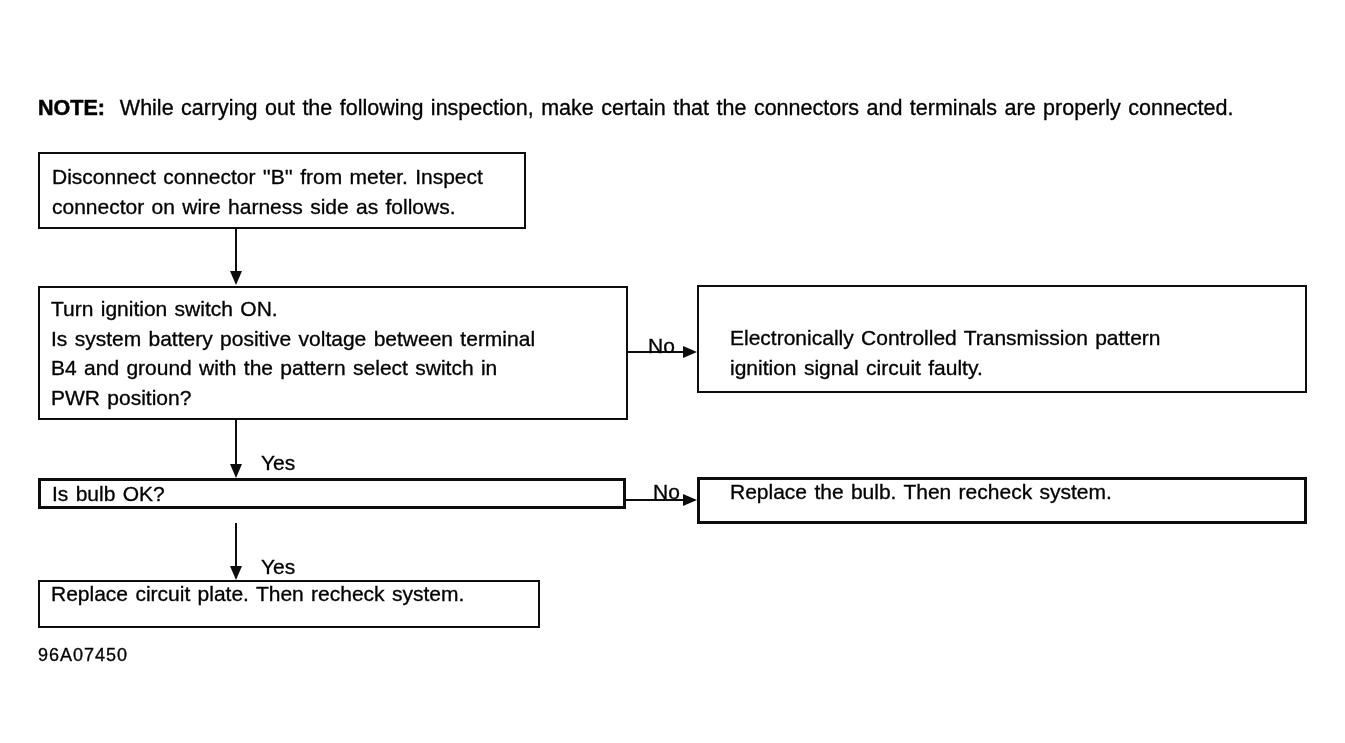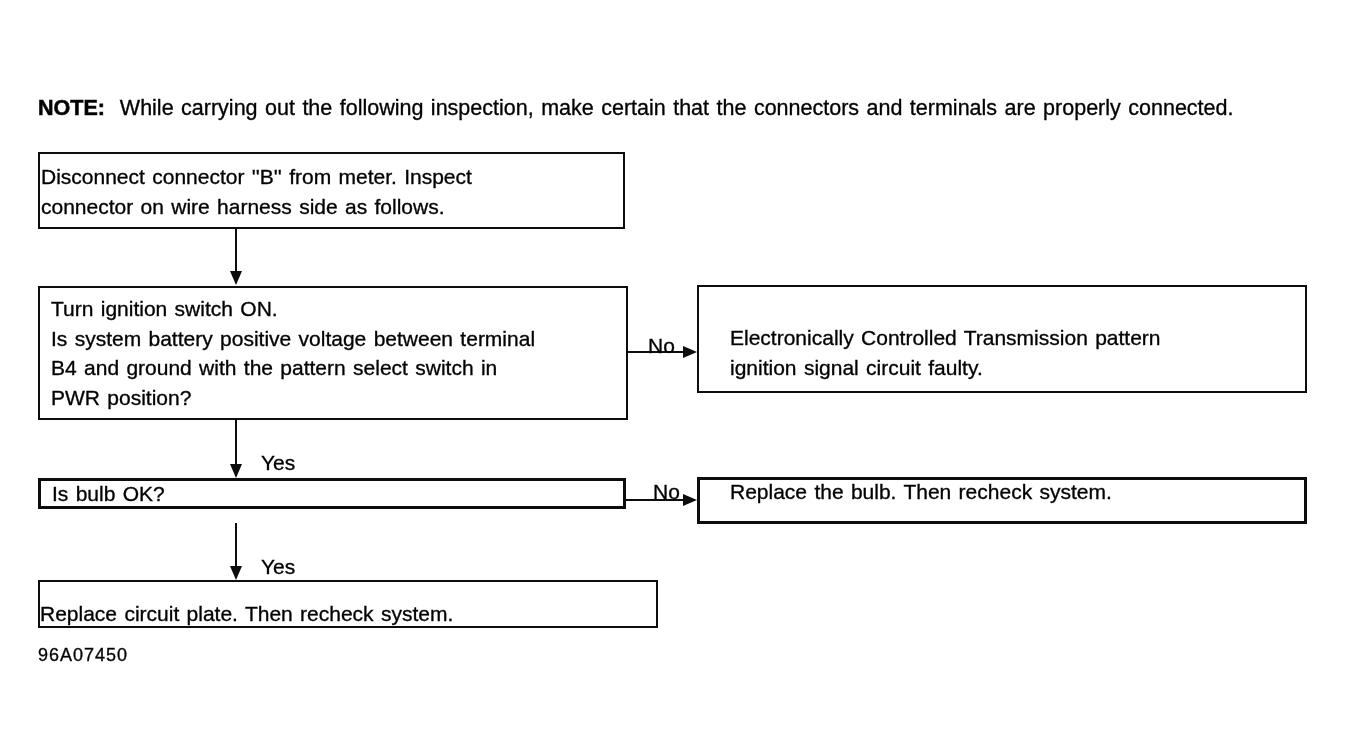--- a/index.html
+++ b/index.html
@@ -25,24 +25,24 @@
   .note .note-label { font-weight: bold; -webkit-text-stroke: 0.6px #0d0d0d; }
   .box {
     position: absolute;
     box-sizing: border-box;
     border: 2px solid #0d0d0d;
     background: #ffffff;
     font-size: 21px;
   }
   .thick { border-width: 3px; }
   .line { display: block; }
-  #box1 { left: 38px; top: 152px; width: 587px; height: 77px; padding: 8px 1px; line-height: 30px; }
+  #box1 { left: 38px; top: 152px; width: 488px; height: 77px; padding: 8px 12px; line-height: 30px; }
   #box2 { left: 38px; top: 286px; width: 590px; height: 134px; padding: 6px 11px; line-height: 29.5px; }
   #box3 { left: 38px; top: 478px; width: 588px; height: 31px; display: flex; align-items: center; padding-left: 11px; }
-  #box4 { left: 38px; top: 580px; width: 620px; height: 48px; display: flex; align-items: flex-end; }
+  #box4 { left: 38px; top: 580px; width: 502px; height: 48px; display: flex; align-items: flex-start; padding-left: 11px; }
   #rbox1 { left: 697px; top: 285px; width: 610px; height: 108px; padding: 36px 10px 0 31px; line-height: 30px; }
   #rbox2 { left: 697px; top: 477px; width: 610px; height: 47px; display: flex; padding-left: 30px; }
   .vline { position: absolute; width: 2px; background: #0d0d0d; }
   #v1 { left: 235px; top: 229px; height: 44px; }
   #v2 { left: 235px; top: 420px; height: 45px; }
   #v3 { left: 235px; top: 523px; height: 44px; }
   .arrow-down {
     position: absolute; width: 0; height: 0;
     border-left: 6px solid transparent;
     border-right: 6px solid transparent;

